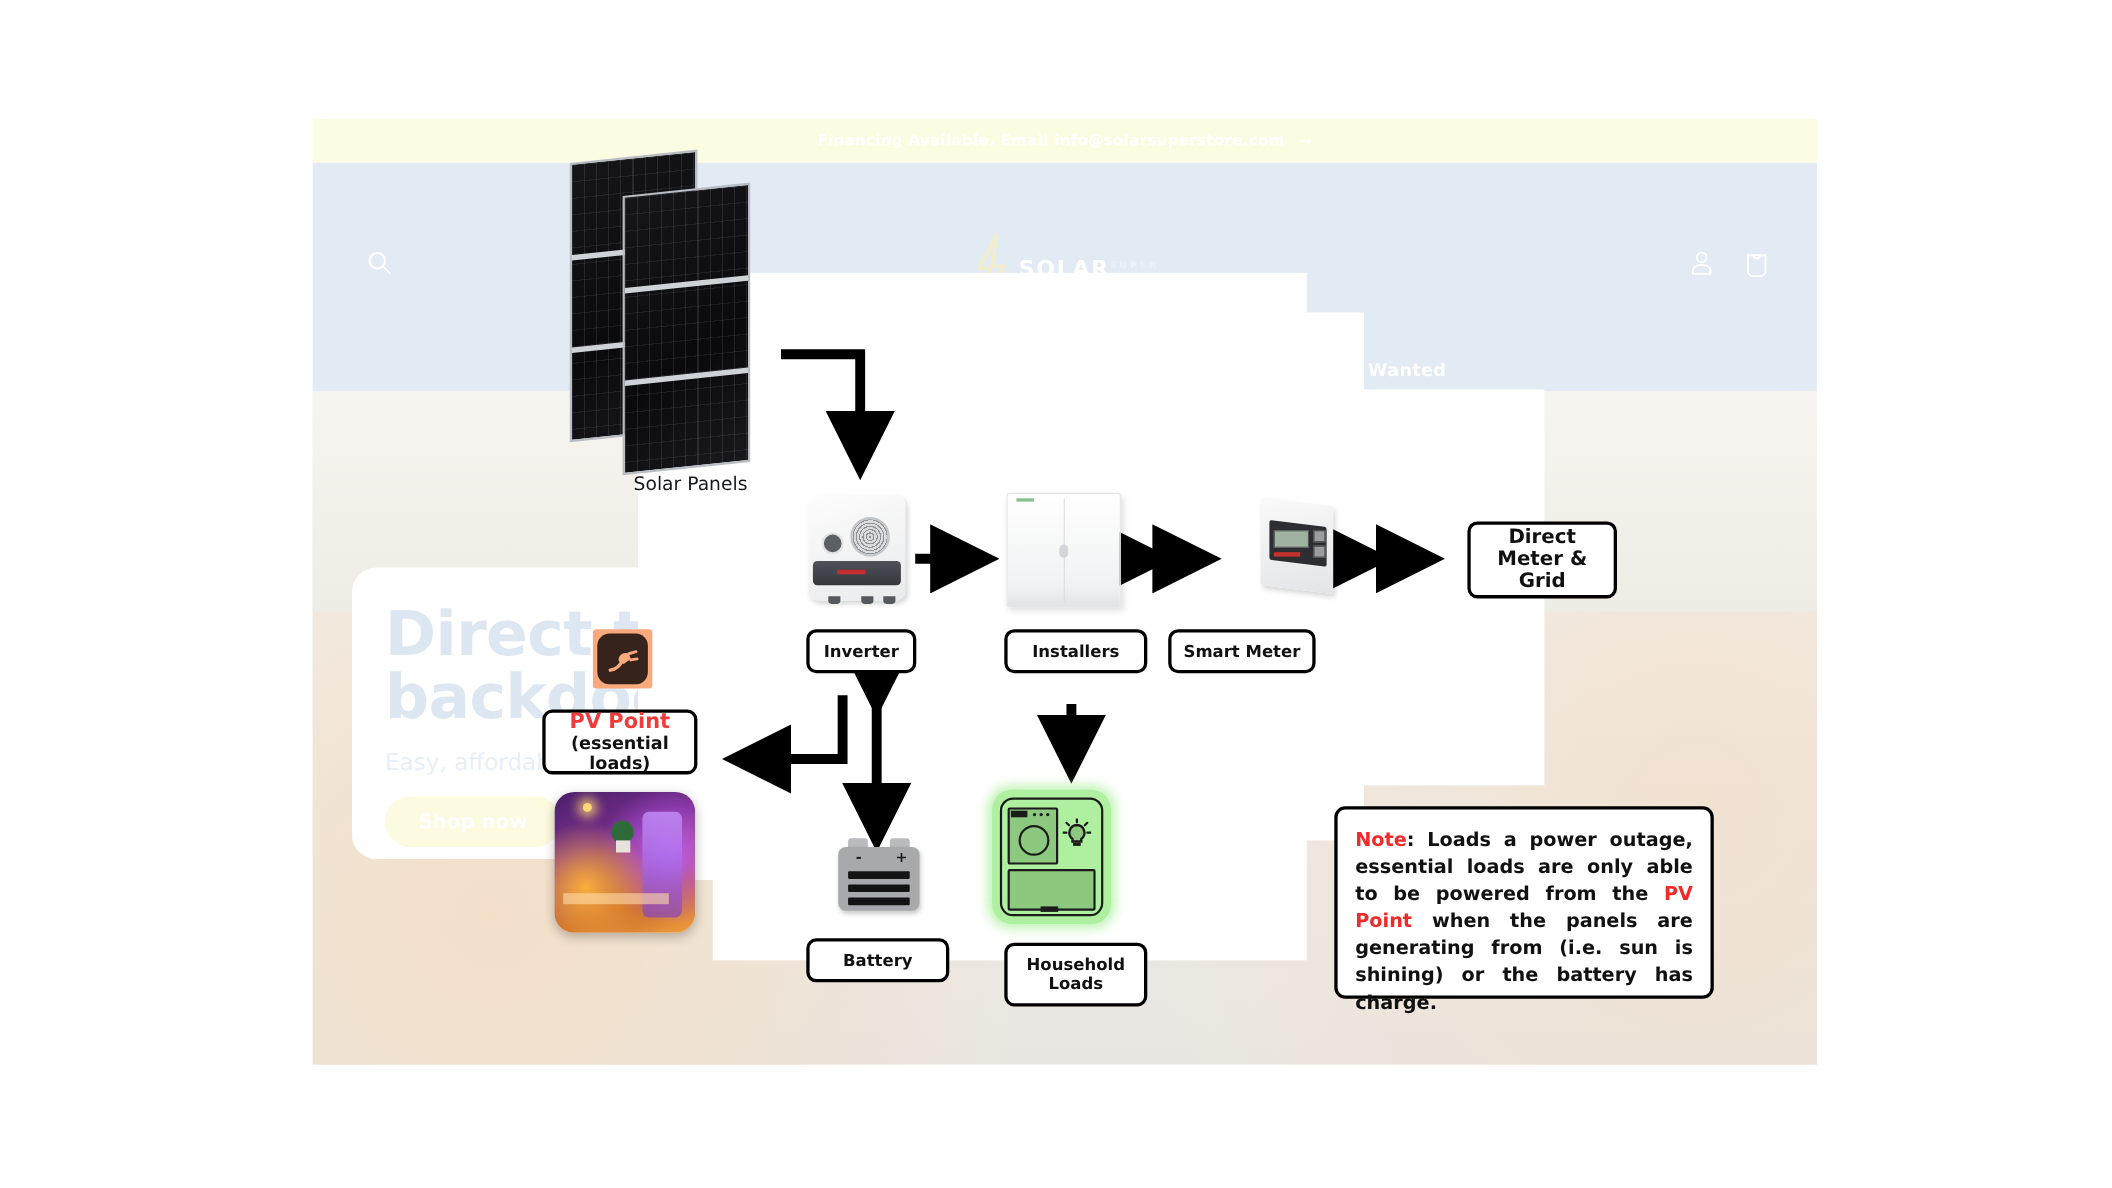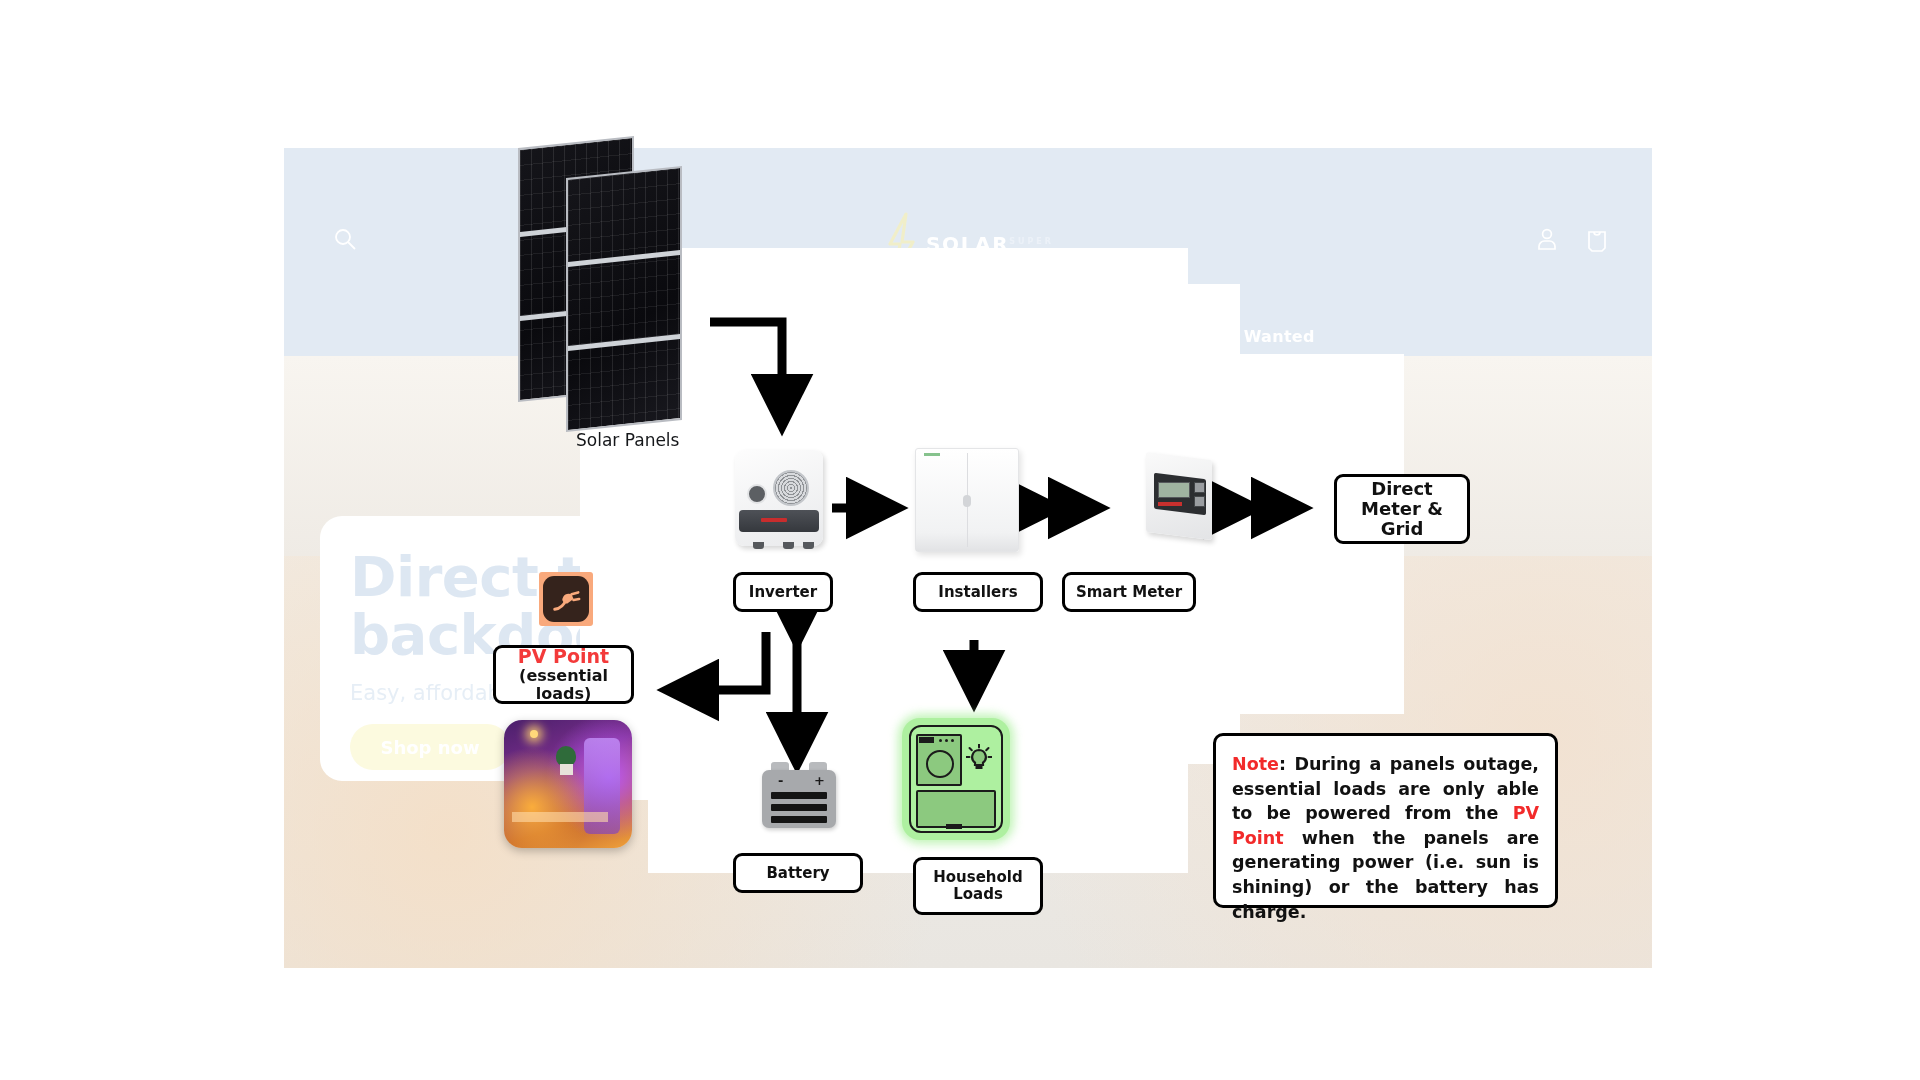--- a/index.html
+++ b/index.html
@@ -215,20 +215,24 @@
     display:flex;align-items:center;justify-content:center;}
 
   
   #arrows{position:absolute;left:0;top:0;width:1920px;height:1080px;}
 </style>
 </head>
 <body>
 
 <div id="site">
 
+  <div id="announcement">
+    <span>Financing Available. Email info@solarsuperstore.com</span>
+    <span class="arrow">→</span>
+  </div>
 
   <div id="header">
 
     <div id="search-icon">
       <svg viewBox="0 0 26 26" width="26" height="26" fill="none" stroke="#ffffff" stroke-width="1.8">
         <circle cx="11" cy="11" r="7"></circle>
           <line x1="16" y1="16" x2="23" y2="23"></line>
       </svg>
     </div>
 
@@ -409,16 +413,16 @@
     <div id="pvroom-pot"></div>
     <div id="pvroom-lamp"></div>
   </div>
 
   <div class="lbl" style="left:493px;top:645px;width:123px;height:53px;padding:0 6px">
     <span class="pvline pv-red">PV Point</span>
     <span class="pvline pv-sub">(essential loads)</span>
   </div>
 
   <div id="note-box">
-    <span class="red">Note</span><span>: During a panels outage, essential loads are only able to be powered from the </span><span class="red">PV Point</span><span> when the panels are generating power (i.e. sun is shining) or the battery has charge.</span>
+    <span class="red">Note</span><span>: Loads a power outage, essential loads are only able to be powered from the </span><span class="red">PV Point</span><span> when the panels are generating from (i.e. sun is shining) or the battery has charge.</span>
   </div>
 
 </div>
 
 </body></html>

